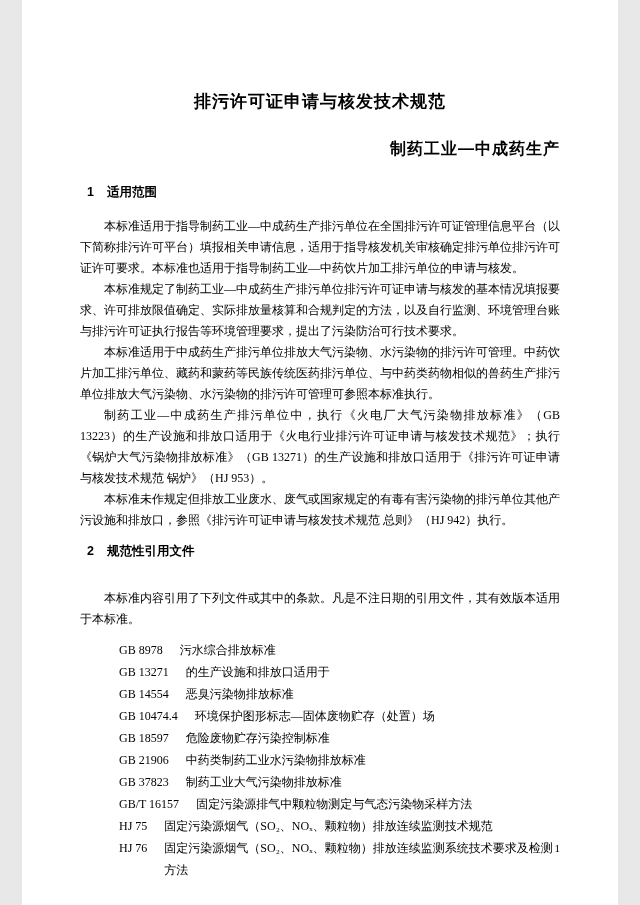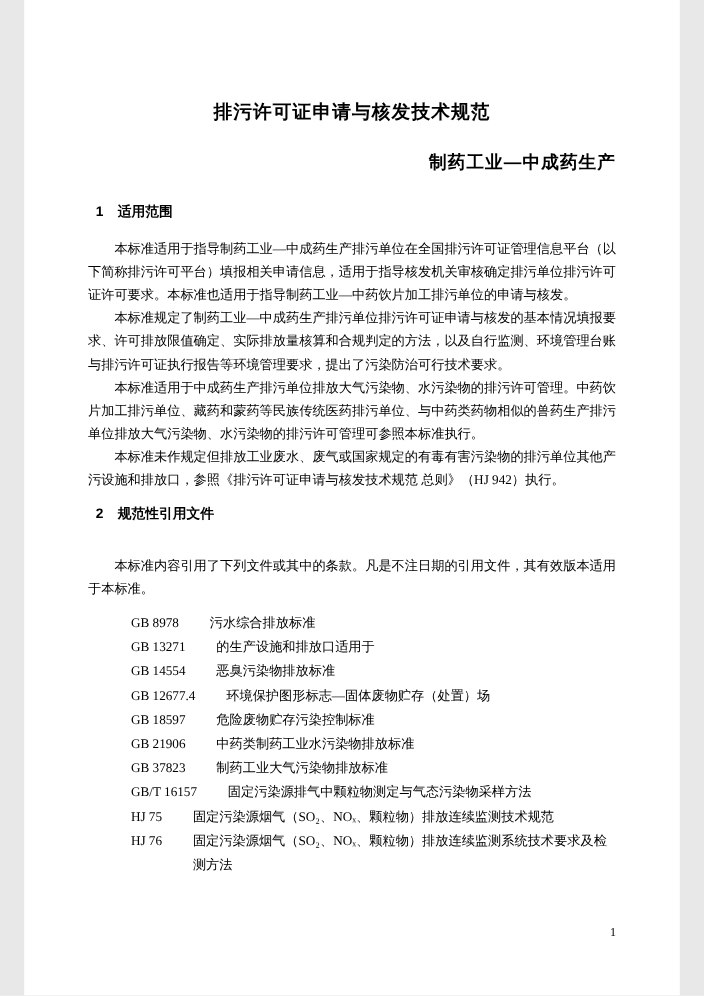--- a/index.html
+++ b/index.html
@@ -54,21 +54,21 @@
     line-height: 21px;
     text-indent: 2em;
     text-align: justify;
   }
 
   .intro-block { margin-top: 28px; }
 
   .ref-list { margin-top: 9px; }
   .ref-item {
     display: flex;
-    gap: 28px;
+    gap: 17px;
     padding-left: 39px;
     font-size: 12px;
     line-height: 22px;
     align-items: baseline;
   }
   .ref-code { white-space: nowrap; }
 
   .page-number {
     position: absolute;
     right: 58px;
@@ -89,20 +89,21 @@
 
     <div class="sec-heading">
       <span>1</span>
       <span>适用范围</span>
     </div>
 
     <div class="body-block">
       <p class="body-p">本标准适用于指导制药工业—中成药生产排污单位在全国排污许可证管理信息平台（以下简称排污许可平台）填报相关申请信息，适用于指导核发机关审核确定排污单位排污许可证许可要求。本标准也适用于指导制药工业—中药饮片加工排污单位的申请与核发。</p>
       <p class="body-p">本标准规定了制药工业—中成药生产排污单位排污许可证申请与核发的基本情况填报要求、许可排放限值确定、实际排放量核算和合规判定的方法，以及自行监测、环境管理台账与排污许可证执行报告等环境管理要求，提出了污染防治可行技术要求。</p>
       <p class="body-p">本标准适用于中成药生产排污单位排放大气污染物、水污染物的排污许可管理。中药饮片加工排污单位、藏药和蒙药等民族传统医药排污单位、与中药类药物相似的兽药生产排污单位排放大气污染物、水污染物的排污许可管理可参照本标准执行。</p>
+      <p class="body-p">制药工业—中成药生产排污单位中，执行《火电厂大气污染物排放标准》（GB 13223）的生产设施和排放口适用于《火电行业排污许可证申请与核发技术规范》；执行《锅炉大气污染物排放标准》（GB 13271）的生产设施和排放口适用于《排污许可证申请与核发技术规范 锅炉》（HJ 953）。</p>
       <p class="body-p">本标准未作规定但排放工业废水、废气或国家规定的有毒有害污染物的排污单位其他产污设施和排放口，参照《排污许可证申请与核发技术规范 总则》（HJ 942）执行。</p>
     </div>
 
     <div class="sec-heading second">
       <span>2</span>
       <span>规范性引用文件</span>
     </div>
 
     <div class="intro-block">
       <p class="body-p">本标准内容引用了下列文件或其中的条款。凡是不注日期的引用文件，其有效版本适用于本标准。</p>
@@ -115,21 +116,21 @@
       </div>
       <div class="ref-item">
         <span class="ref-code">GB 13271</span>
         <span class="ref-title">的生产设施和排放口适用于</span>
       </div>
       <div class="ref-item">
         <span class="ref-code">GB 14554</span>
         <span class="ref-title">恶臭污染物排放标准</span>
       </div>
       <div class="ref-item">
-        <span class="ref-code">GB 12677.4</span>
+        <span class="ref-code">GB 10474.4</span>
         <span class="ref-title">环境保护图形标志—固体废物贮存（处置）场</span>
       </div>
       <div class="ref-item">
         <span class="ref-code">GB 18597</span>
         <span class="ref-title">危险废物贮存污染控制标准</span>
       </div>
       <div class="ref-item">
         <span class="ref-code">GB 21906</span>
         <span class="ref-title">中药类制药工业水污染物排放标准</span>
       </div>

